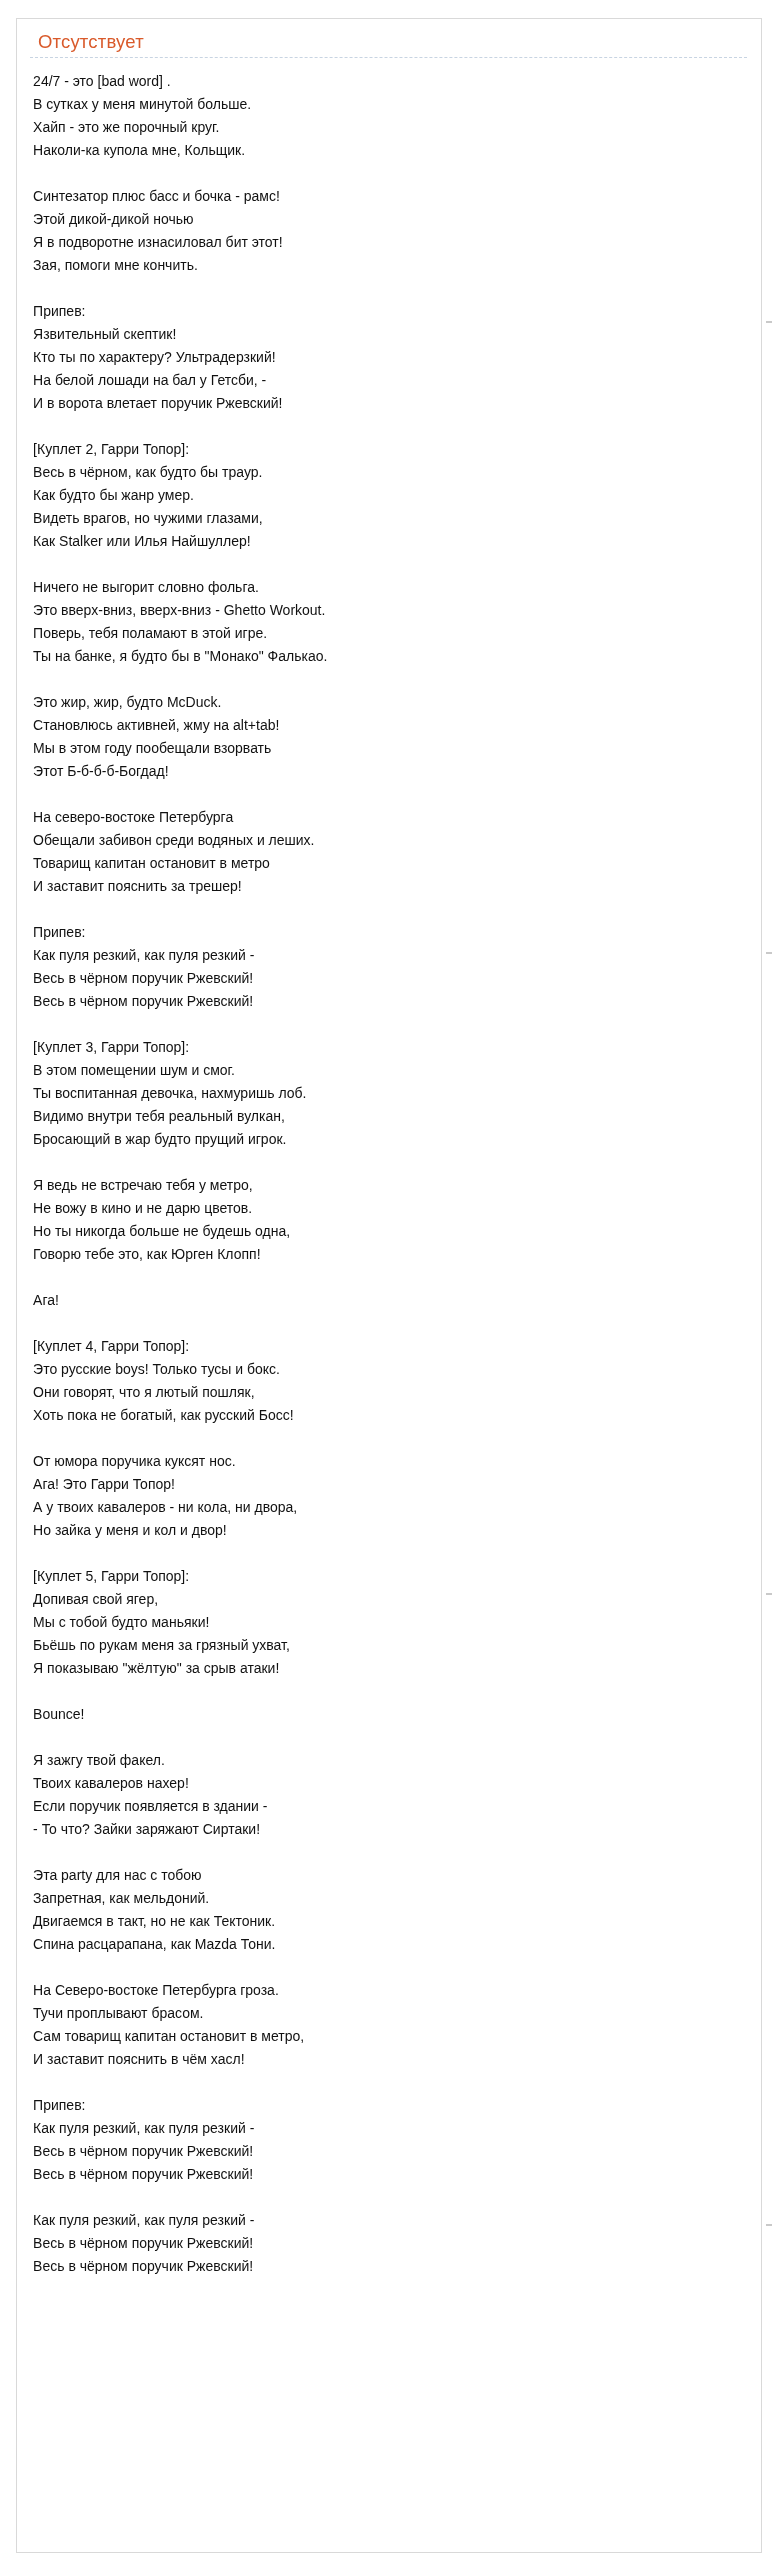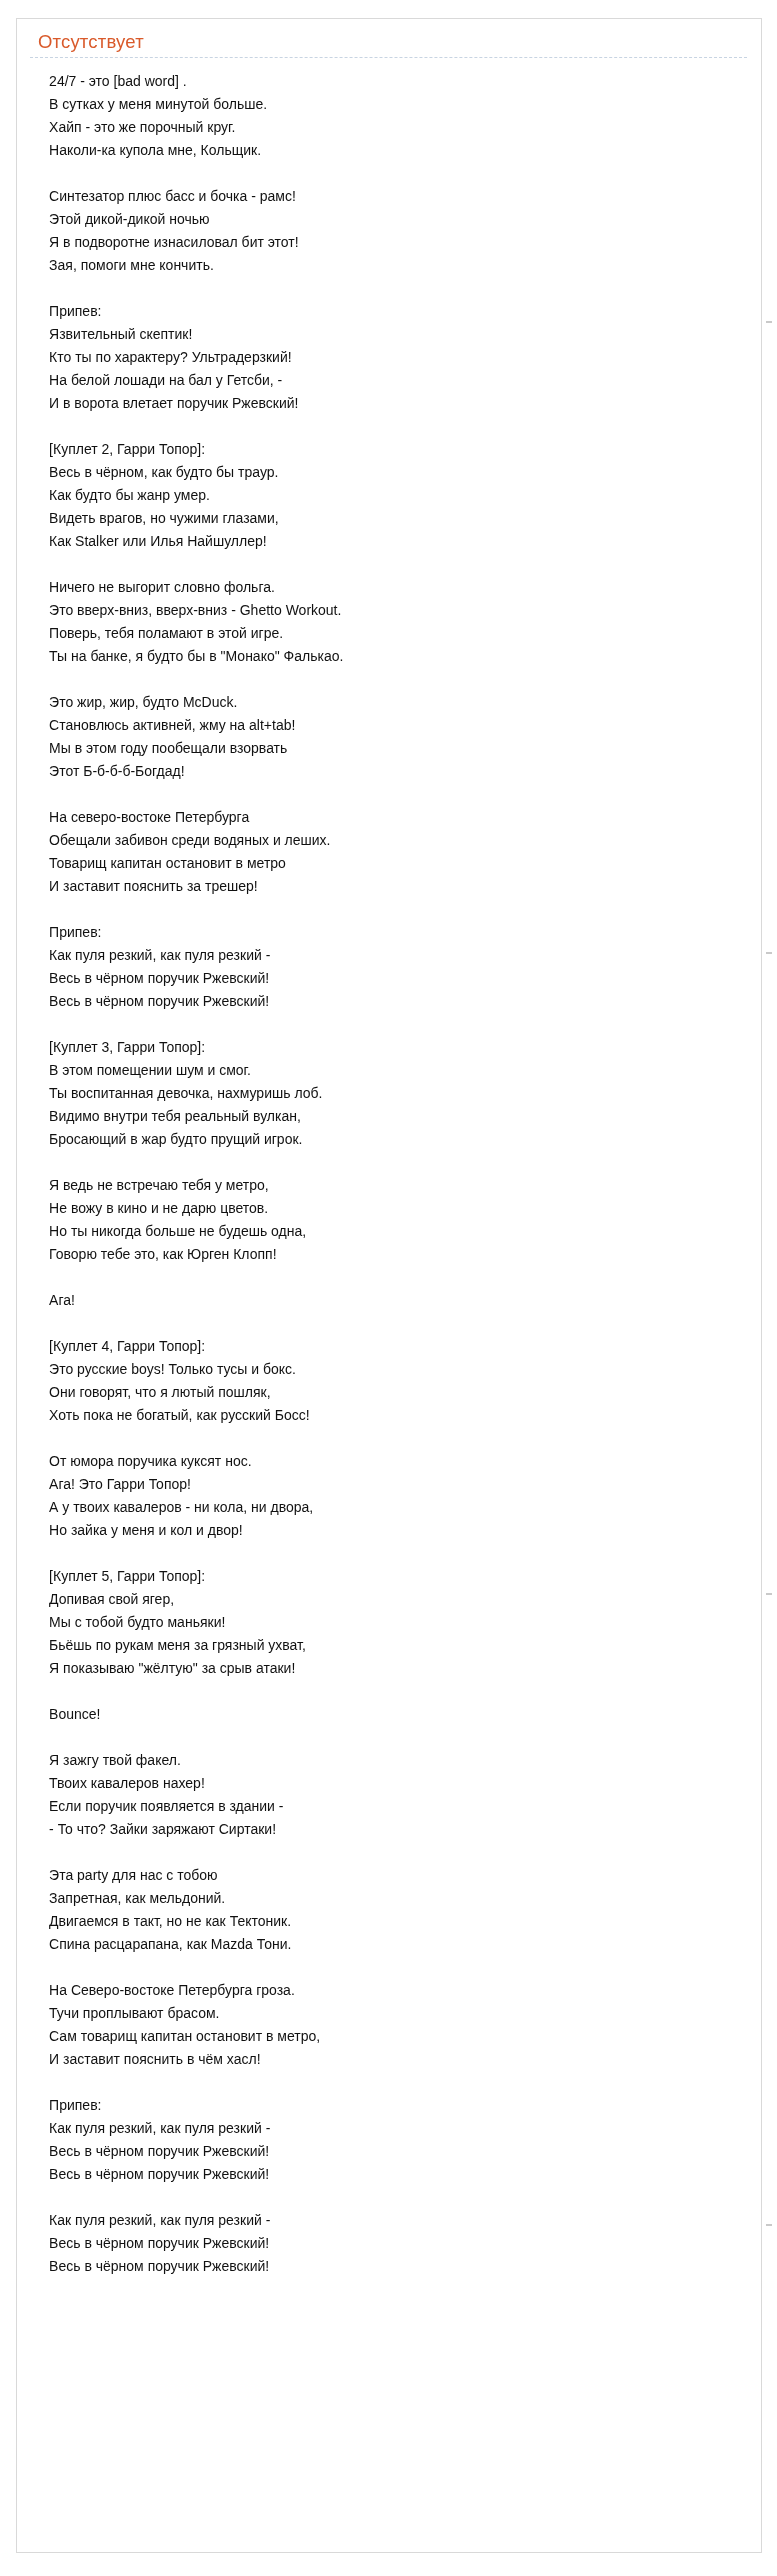--- a/index.html
+++ b/index.html
@@ -48,21 +48,21 @@
   .divider {
     border: none;
     border-top: 1px dashed #c8d4e2;
     margin: 3.9px 0 11.7px 0;
     height: 0;
   }
   .lyrics {
     font-size: 14px;
     line-height: 23px;
     color: #111111;
-    margin: 0 0 0 19px;
+    margin: 0 0 0 3px;
     white-space: pre-wrap;
     font-family: "Liberation Sans", sans-serif;
   }
   .scroll-marks {
     position: absolute;
     right: 2.9px;
     top: 0;
     width: 9.7px;
     height: 100%;
     pointer-events: none;

